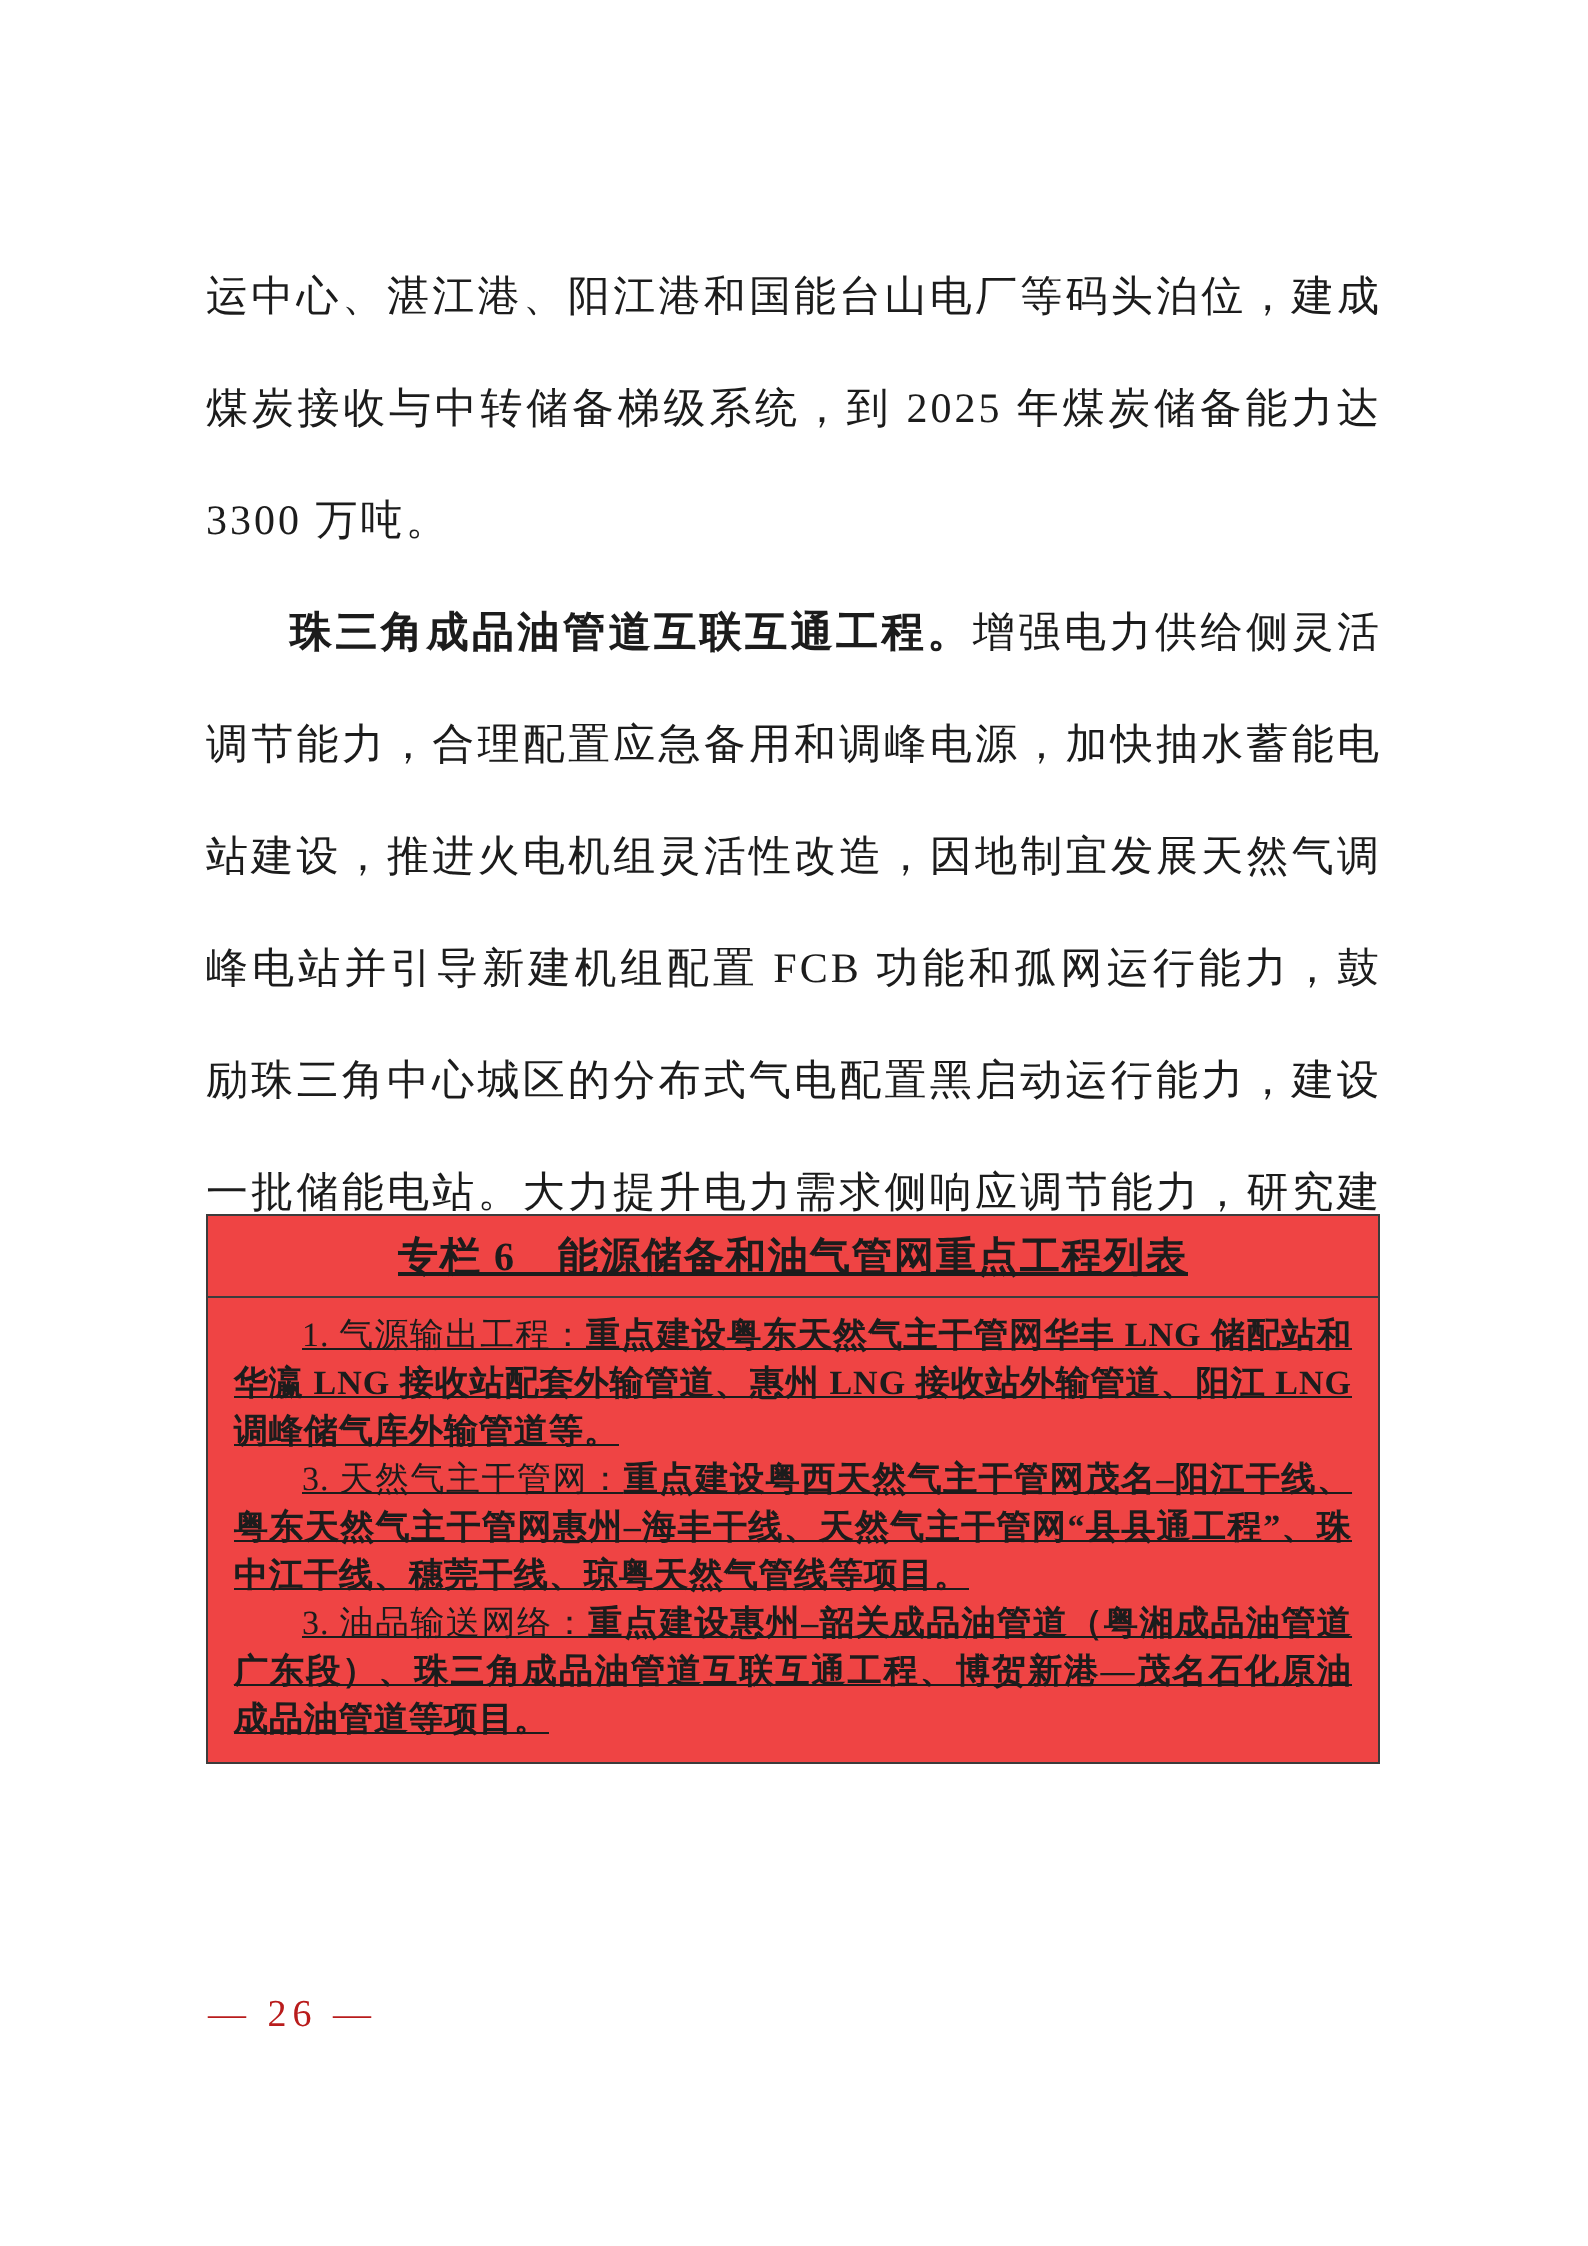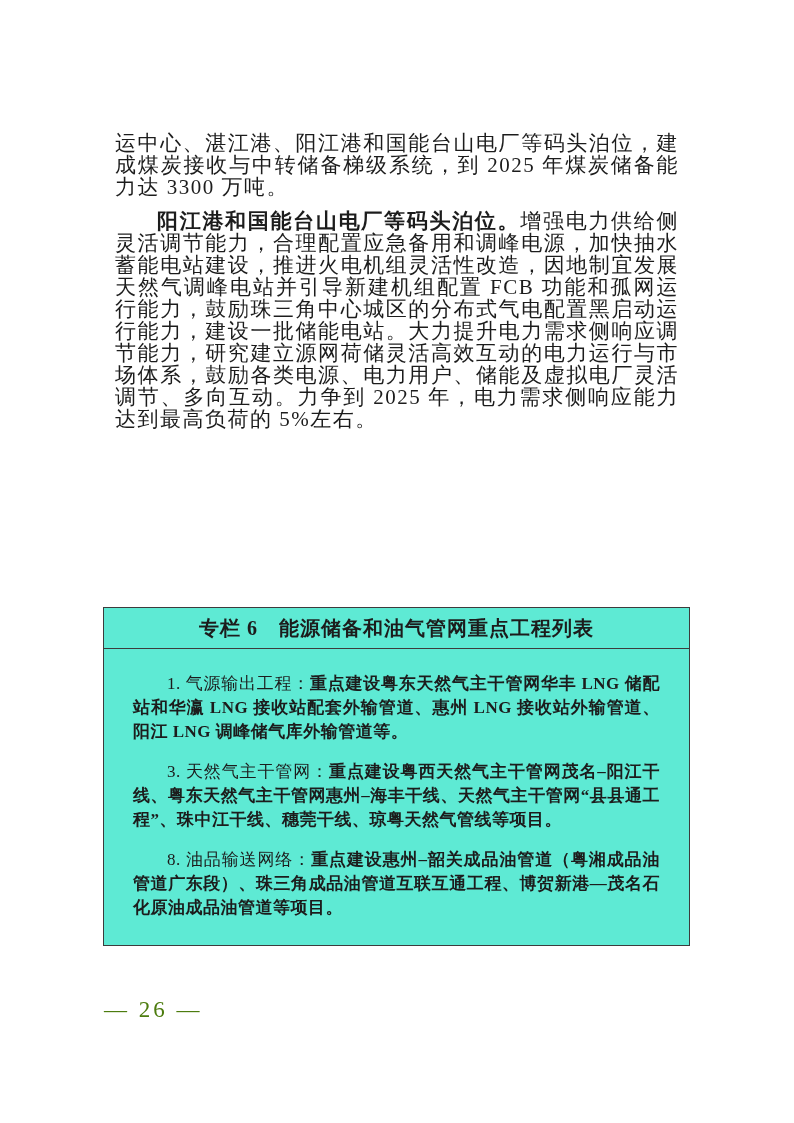--- a/index.html
+++ b/index.html
@@ -11,89 +11,90 @@
     color: #1c1c1c;
     overflow: hidden;
   }
   .page { position: absolute; inset: 0; background: #ffffff; }
 
   .content {
     position: absolute;
     left: 103px; top: 120px; width: 588px;
   }
   p.para {
-    margin: 12px;
+    margin: 0;
     font-size: 21px;
-    line-height: 22px;
+    line-height: 56px;
     text-align: justify;
     letter-spacing: 1.5px;
   }
   p.para.indent { text-indent: 2em; }
   .lead-bold { font-weight: bold; }
 
   .column-box {
     position: absolute;
     left: 103px; top: 607px; width: 587px;
     border: 1px solid #3c3c3c;
     box-sizing: border-box;
-    background: #5eead4;
+    background: #ef4444;
+    text-decoration: underline;
   }
   .column-box-header {
     border-bottom: 1px solid #3c3c3c;
     height: 40px;
     display: flex; align-items: center; justify-content: center;
     font-size: 20px;
     font-weight: bold;
     letter-spacing: 1px;
   }
   .column-box-body {
     padding: 7px 13px 9px 13px;
     font-size: 17px;
     line-height: 24px;
     text-align: justify;
   }
-  .box-item { margin: 16px; text-indent: 2em; letter-spacing: 0.5px; }
+  .box-item { margin: 0; text-indent: 2em; letter-spacing: 0.5px; }
   .box-item .item-label { font-weight: normal; }
   .box-item .item-desc { font-weight: 600; }
 
   .page-footer {
     position: absolute;
     left: 104px; top: 997px;
-    font-size: 23px;
+    font-size: 19px;
     letter-spacing: 3px;
-    color: #4d7c0f;
+    color: #b91c1c;
   }
 </style>
 </head>
 <body>
 
 <div class="page">
 
   <div class="content">
     <p class="para">
       <span>运中心、湛江港、阳江港和国能台山电厂等码头泊位，建成煤炭接收与中转储备梯级系统，到 2025 年煤炭储备能力达 3300 万吨。</span>
     </p>
     <p class="para indent">
-      <span class="lead-bold">阳江港和国能台山电厂等码头泊位。</span><span>增强电力供给侧灵活调节能力，合理配置应急备用和调峰电源，加快抽水蓄能电站建设，推进火电机组灵活性改造，因地制宜发展天然气调峰电站并引导新建机组配置 FCB 功能和孤网运行能力，鼓励珠三角中心城区的分布式气电配置黑启动运行能力，建设一批储能电站。大力提升电力需求侧响应调节能力，研究建立源网荷储灵活高效互动的电力运行与市场体系，鼓励各类电源、电力用户、储能及虚拟电厂灵活调节、多向互动。力争到 2025 年，电力需求侧响应能力达到最高负荷的 5%左右。</span>
+      <span class="lead-bold">珠三角成品油管道互联互通工程。</span><span>增强电力供给侧灵活调节能力，合理配置应急备用和调峰电源，加快抽水蓄能电站建设，推进火电机组灵活性改造，因地制宜发展天然气调峰电站并引导新建机组配置 FCB 功能和孤网运行能力，鼓励珠三角中心城区的分布式气电配置黑启动运行能力，建设一批储能电站。大力提升电力需求侧响应调节能力，研究建立源网荷储灵活高效互动的电力运行与市场体系，鼓励各类电源、电力用户、储能及虚拟电厂灵活调节、多向互动。力争到 2025 年，电力需求侧响应能力达到最高负荷的 5%左右。</span>
     </p>
   </div>
 
   <div class="column-box">
     <div class="column-box-header">
       <span>专栏 6　能源储备和油气管网重点工程列表</span>
     </div>
     <div class="column-box-body">
       <p class="box-item">
         <span class="item-label">1. 气源输出工程：</span><span class="item-desc">重点建设粤东天然气主干管网华丰 LNG 储配站和华瀛 LNG 接收站配套外输管道、惠州 LNG 接收站外输管道、阳江 LNG 调峰储气库外输管道等。</span>
       </p>
       <p class="box-item">
         <span class="item-label">3. 天然气主干管网：</span><span class="item-desc">重点建设粤西天然气主干管网茂名–阳江干线、粤东天然气主干管网惠州–海丰干线、天然气主干管网“县县通工程”、珠中江干线、穗莞干线、琼粤天然气管线等项目。</span>
       </p>
       <p class="box-item">
-        <span class="item-label">8. 油品输送网络：</span><span class="item-desc">重点建设惠州–韶关成品油管道（粤湘成品油管道广东段）、珠三角成品油管道互联互通工程、博贺新港—茂名石化原油成品油管道等项目。</span>
+        <span class="item-label">3. 油品输送网络：</span><span class="item-desc">重点建设惠州–韶关成品油管道（粤湘成品油管道广东段）、珠三角成品油管道互联互通工程、博贺新港—茂名石化原油成品油管道等项目。</span>
       </p>
     </div>
   </div>
 
   <div class="page-footer">
     <span>— 26 —</span>
   </div>
 
 </div>
 

